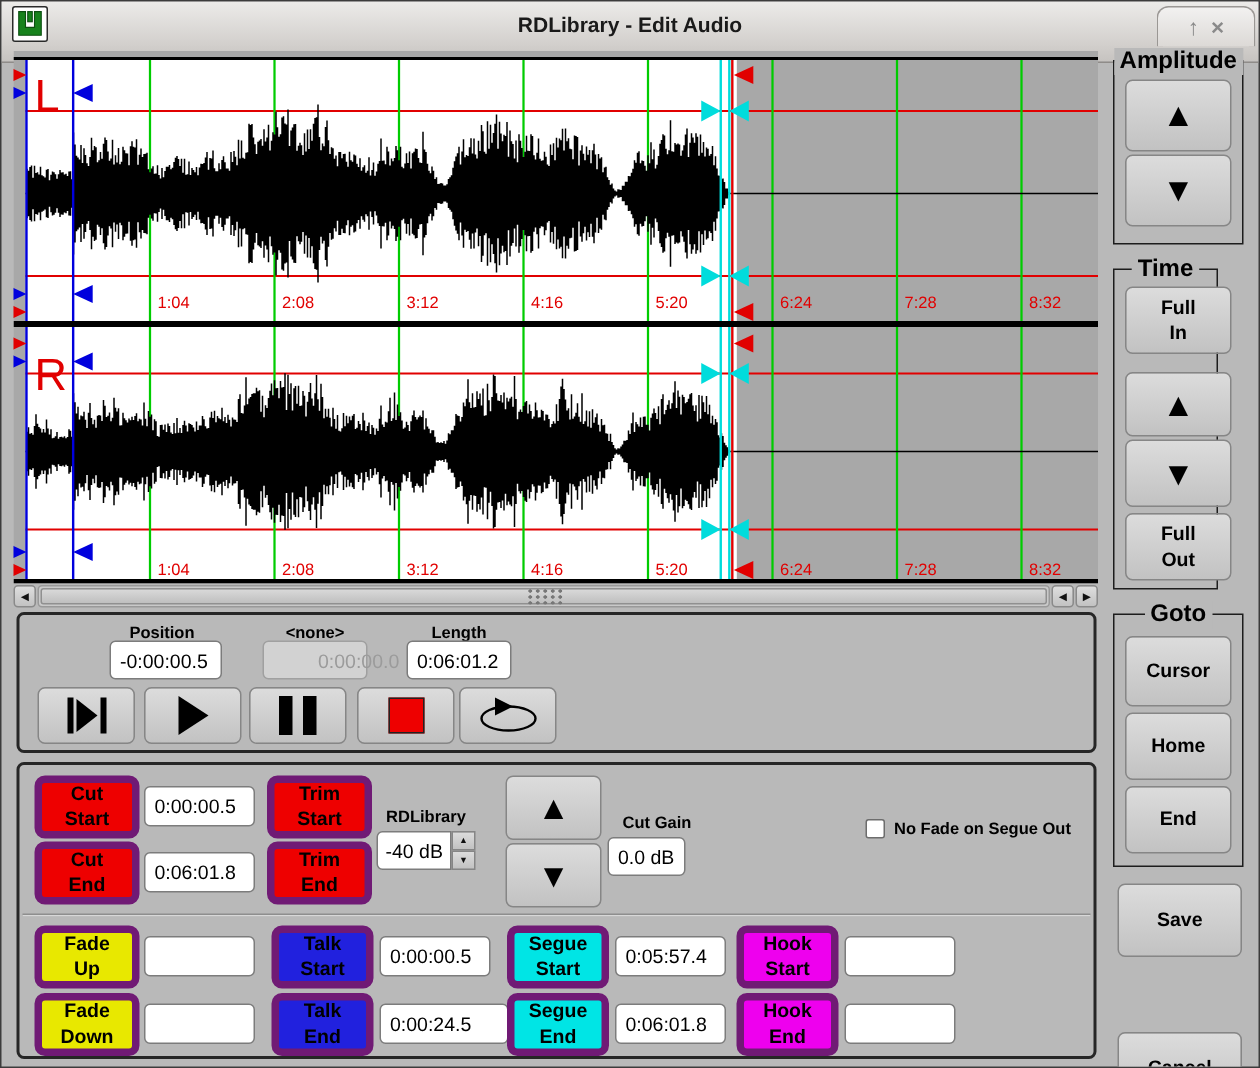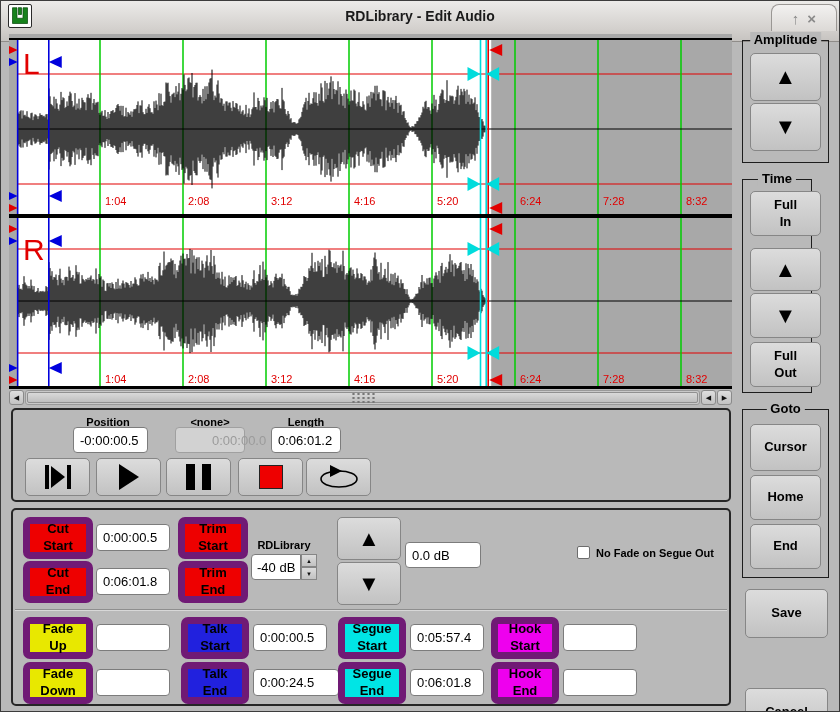--- a/index.html
+++ b/index.html
@@ -38,31 +38,31 @@
     background:linear-gradient(#d9d9d9,#bfbfbf); border:1px solid #909090;
     border-radius:2px; display:flex; align-items:center; justify-content:center; }
   .sb-grip { width:24px; height:11px;
     background-image:radial-gradient(circle,#777 1px,transparent 1.3px);
     background-size:5px 4px; }
 
   
   .panel { position:absolute; border:2px solid #262626; border-radius:5px; }
   .groupbox { position:absolute; border:1px solid #1d1d1d; }
   .gb-title { position:absolute; top:-9px; left:50%; transform:translateX(-50%);
-    background:#b9b9b9; padding:0 4px; font-size:13px; font-weight:bold;
+    background:#b9b9b9; padding:0 4px; font-size:16px; font-weight:bold;
     color:#000; white-space:nowrap; }
 
   
   .btn { position:absolute; background:linear-gradient(#dcdcdc,#c2c2c2);
     border:1px solid #868686; border-radius:5px; color:#000; font-weight:bold;
     font-size:13px; display:flex; align-items:center; justify-content:center;
     white-space:pre-line; text-align:center; line-height:1.25; cursor:pointer;
     font-family:inherit; }
   .btn .ico { font-size:22px; line-height:1; }
-  .cbtn { position:absolute; border:7px solid #701a75; border-radius:7px;
+  .cbtn { position:absolute; border:5px solid #701a75; border-radius:7px;
     color:#000; font-weight:bold; font-size:13px; display:flex;
     align-items:center; justify-content:center; white-space:pre-line;
     line-height:1.3; cursor:pointer; font-family:inherit; }
   .field { position:absolute; background:#fff; border:1px solid #7c7c7c;
     border-radius:4px; color:#000; font-size:13px; display:flex;
     align-items:center; padding:0 6px; }
   .field-disabled { background:#d2d2d2; color:#9b9b9b; border-color:#a0a0a0;padding-left:36px; }
   .flabel { position:absolute; font-size:11px; font-weight:bold; color:#000;
     text-align:center; }
   .u::first-letter { text-decoration:underline; }
@@ -254,21 +254,21 @@
       <span class="sp-field">-40 dB</span>
       <span class="sp-btns">
         <span>▲</span>
         <span>▼</span>
       </span>
     </div>
 
     <button class="btn" style="left:324px;top:7px;width:64px;height:43px;"><span class="ico">▲</span></button>
     <button class="btn" style="left:324px;top:52px;width:64px;height:43px;"><span class="ico">▼</span></button>
     <div class="flabel" style="left:392px;top:33px;width:66px;">Cut Gain</div>
-    <div class="field" style="left:392px;top:32px;width:76px;height:26px;">0.0 dB</div>
+    <div class="field" style="left:392px;top:48px;width:52px;height:26px;">0.0 dB</div>
 
 
     <span class="checkbox" style="left:564px;top:36px;"></span>
     <div class="flabel" style="left:583px;top:37px;width:150px;text-align:left;">No Fade on Segue Out</div>
 
     <div class="abs" style="left:2px;top:99px;width:712px;height:2px;background:#8e8e8e;border-bottom:1px solid #d8d8d8;"></div>
 
     <button class="cbtn" style="left: 10px; top: 107px; width: 70px; height: 42px; background: rgb(232, 232, 0);">Fade
 Up</button>
     <div class="field" style="left:83px;top:114px;width:74px;height:27px;"></div>

